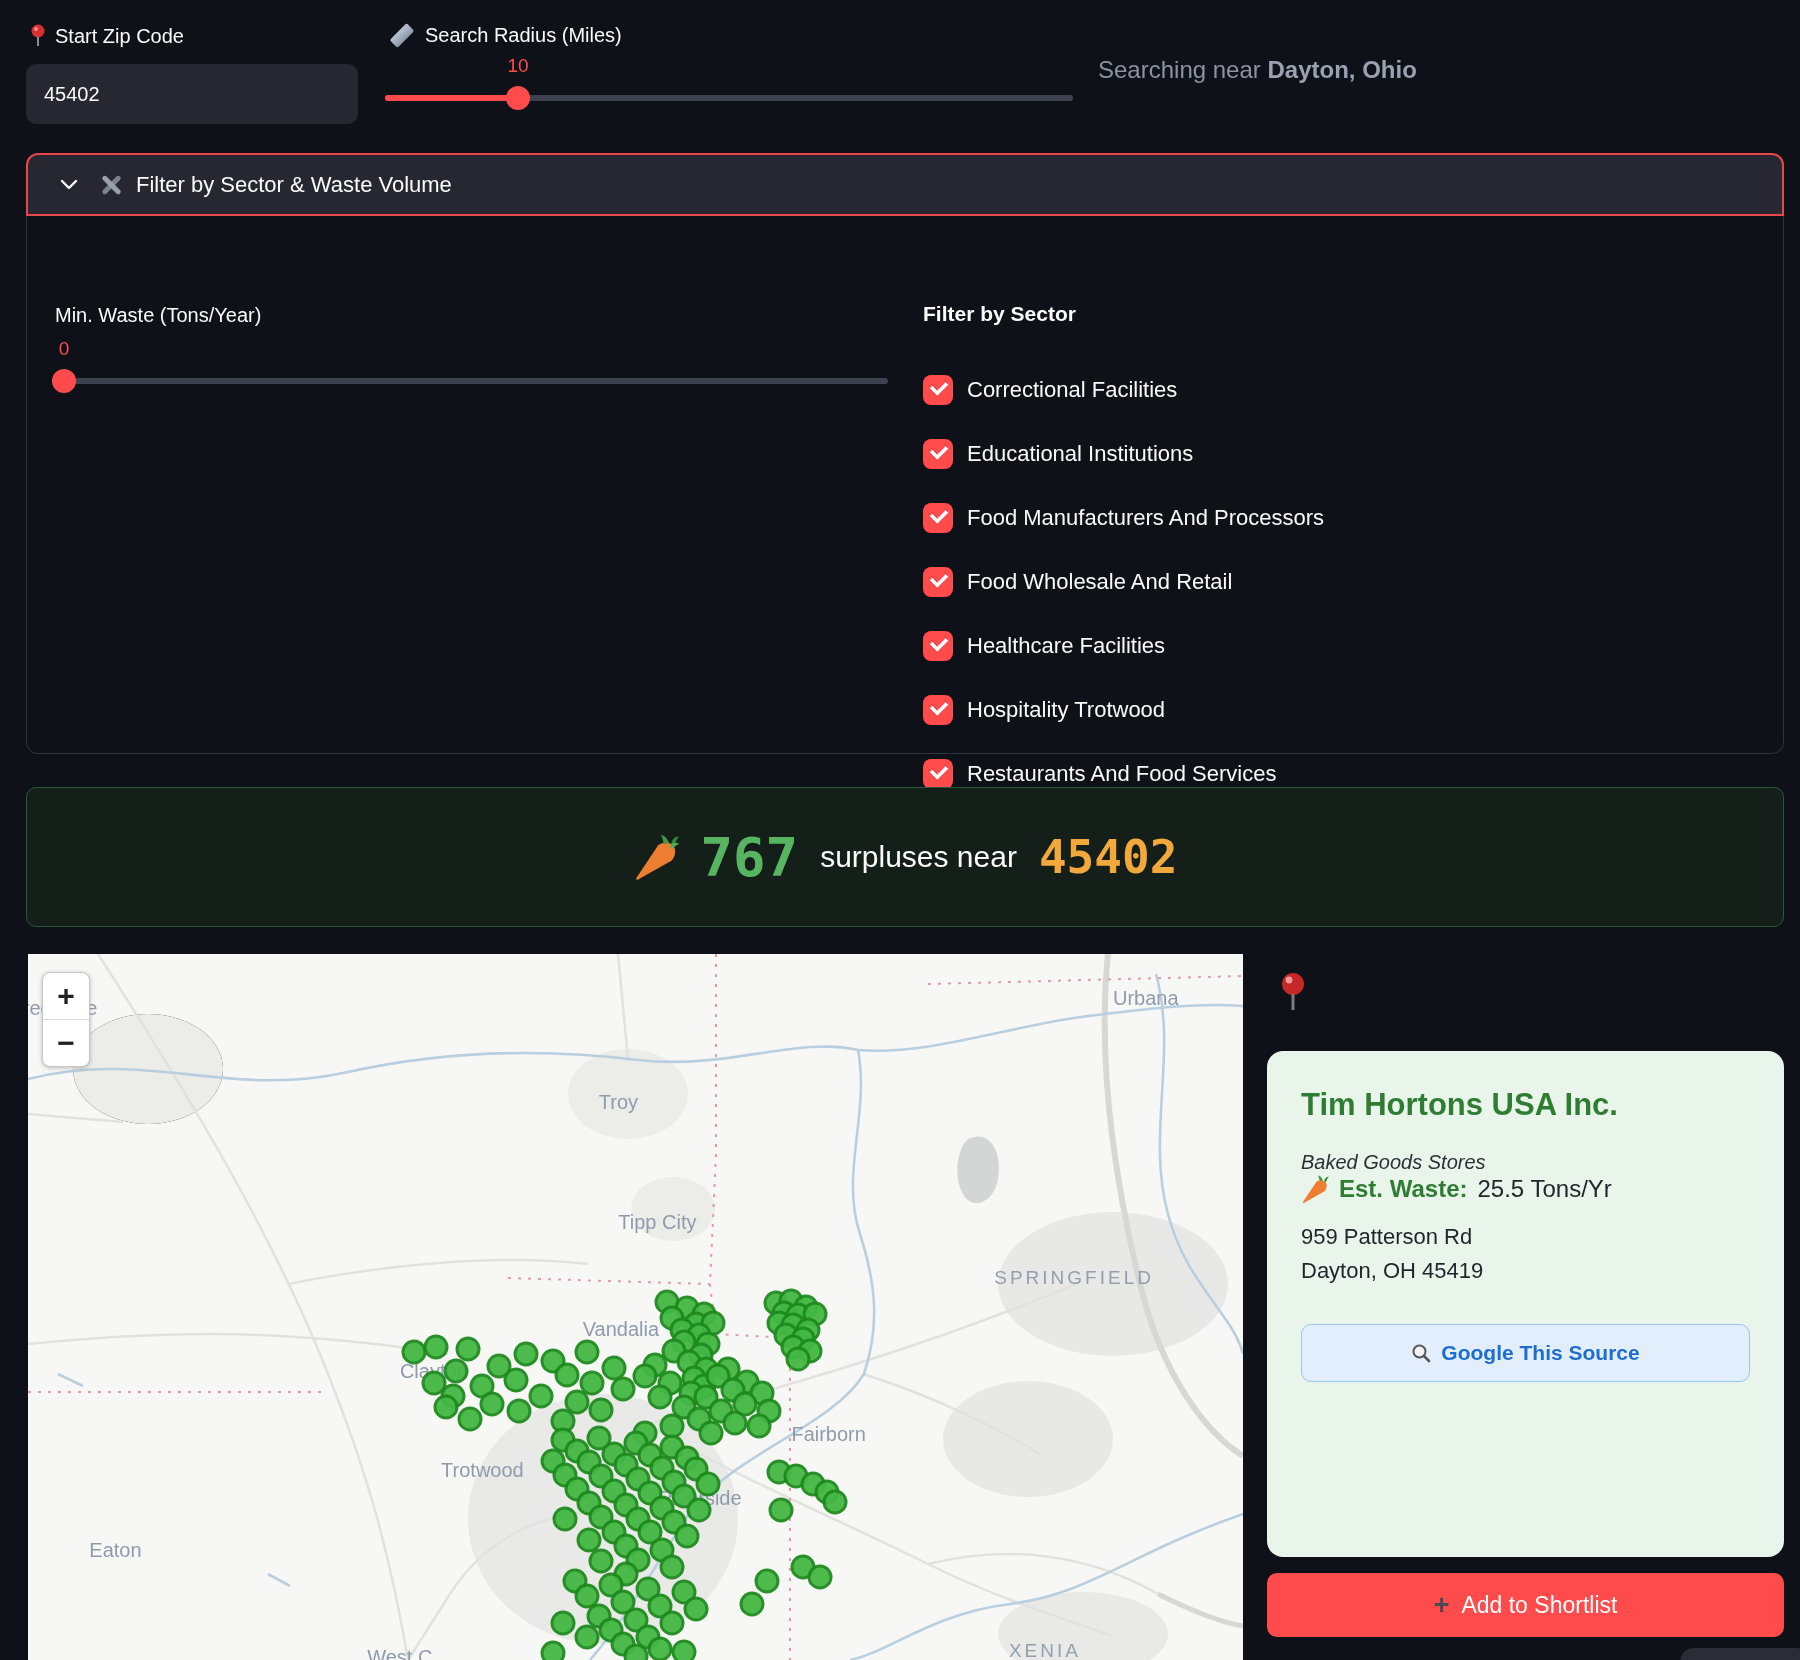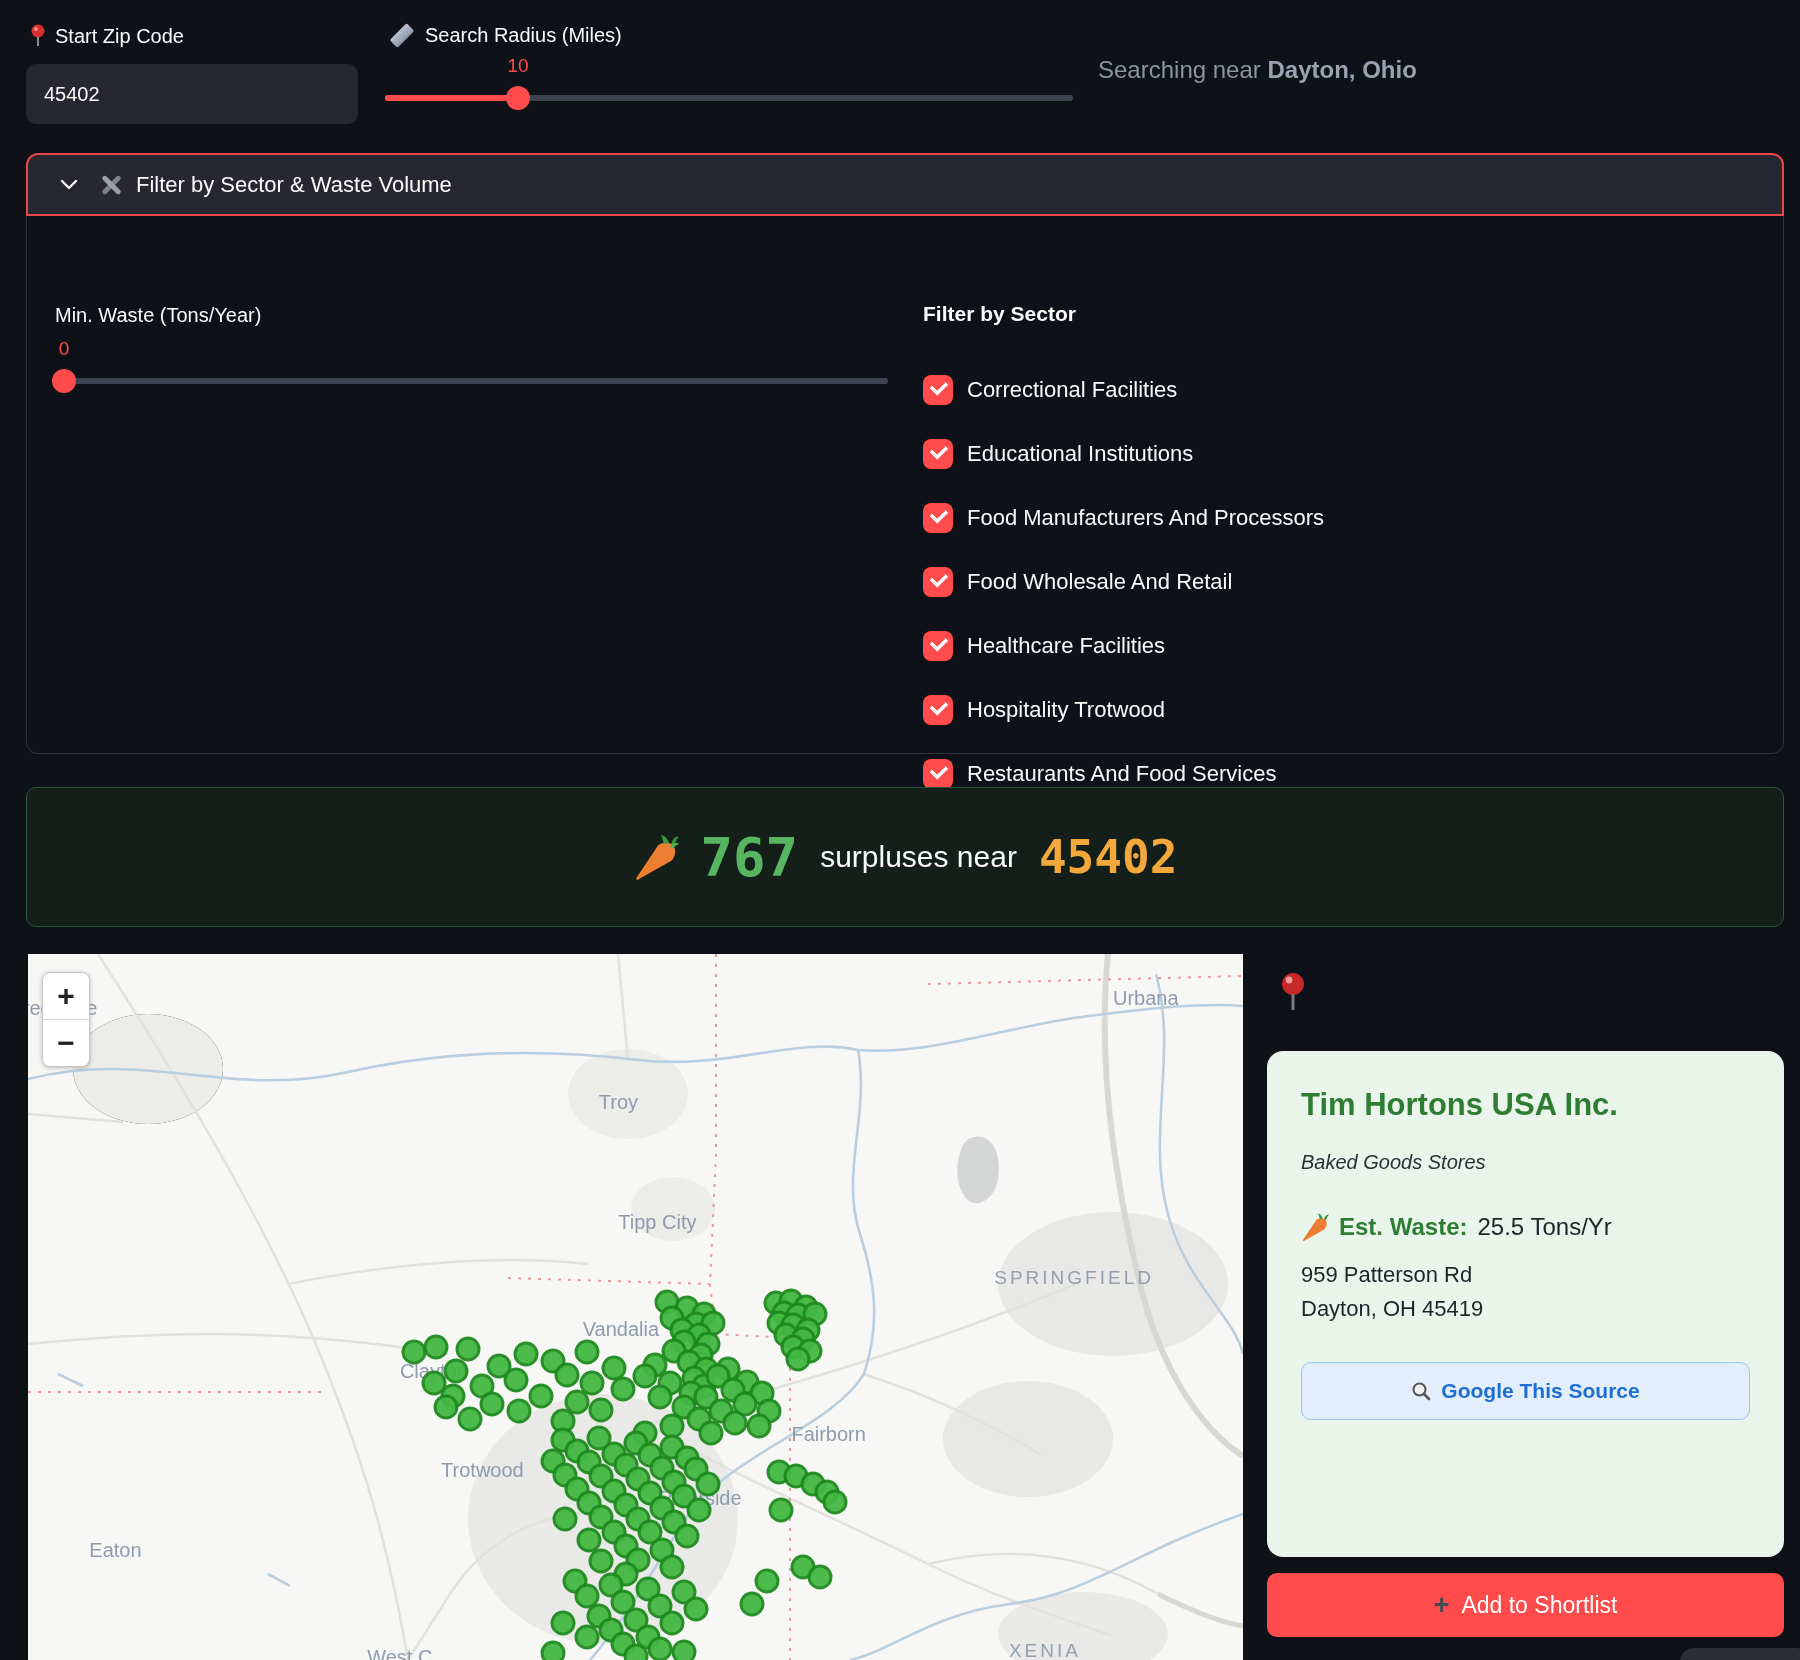--- a/index.html
+++ b/index.html
@@ -57,21 +57,21 @@
                  font-size:30px;font-weight:bold;color:#222;cursor:pointer;}
   .zoomctl .zdiv{height:1px;background:#d9d9d9;}
 
   
   .details-heading{position:absolute;left:1280px;top:972px;display:flex;align-items:center;gap:16px;
                    font-size:37px;font-weight:bold;color:#fafafa;}
   .card{position:absolute;left:1267px;top:1051px;width:517px;height:506px;background:#e9f4ea;
         border-radius:16px;box-sizing:border-box;padding:36px 34px;color:#21262d;}
   .card .name{font-size:31px;font-weight:bold;color:#2e7d32;}
   .card .category{font-size:20px;font-style:italic;color:#2b3036;margin-top:28px;}
-  .card .line{display:flex;align-items:center;gap:10px;font-size:24px;margin-top:38px;}
+  .card .line{display:flex;align-items:center;gap:10px;font-size:24px;}
   .card .line .glabel{font-weight:bold;color:#2e7d32;}
   .card .line .dlabel{font-weight:bold;color:#3d444d;}
   .card .addr{font-size:22px;line-height:1.55;margin-top:16px;color:#1f242b;}
   .gbtn{margin-top:36px;width:100%;height:58px;background:#e2eefc;border:1.5px solid #9cc4f1;
         border-radius:10px;display:flex;align-items:center;justify-content:center;gap:10px;
         font-size:21px;font-weight:bold;color:#1d6ed0;cursor:pointer;box-sizing:border-box;
         font-family:"Liberation Sans",sans-serif;}
   .shortlist{position:absolute;left:1267px;top:1573px;width:517px;height:64px;background:#ff4b4b;
              border:none;border-radius:10px;display:flex;align-items:center;justify-content:center;gap:12px;
              font-size:23px;color:#fff;cursor:pointer;font-family:"Liberation Sans",sans-serif;}

